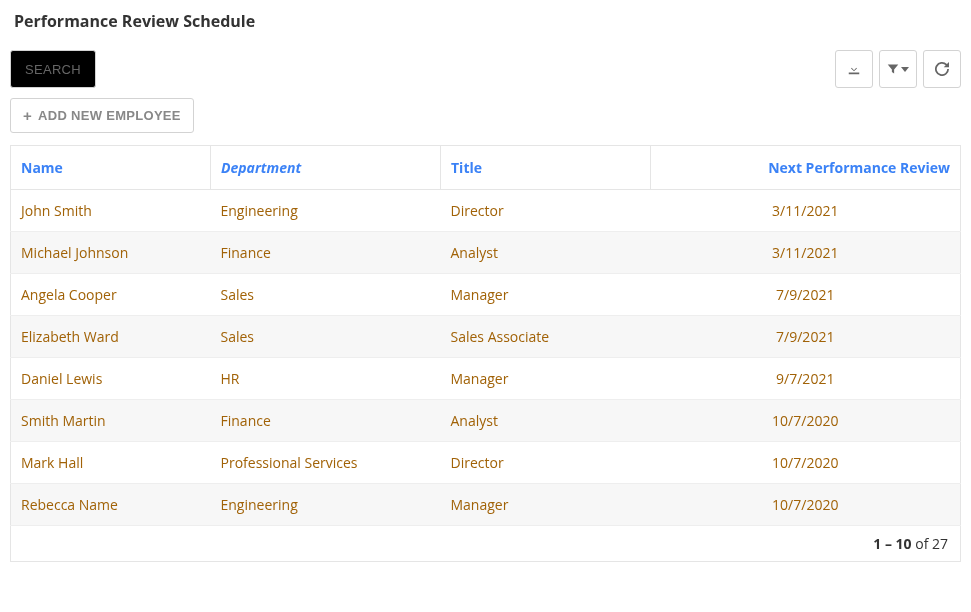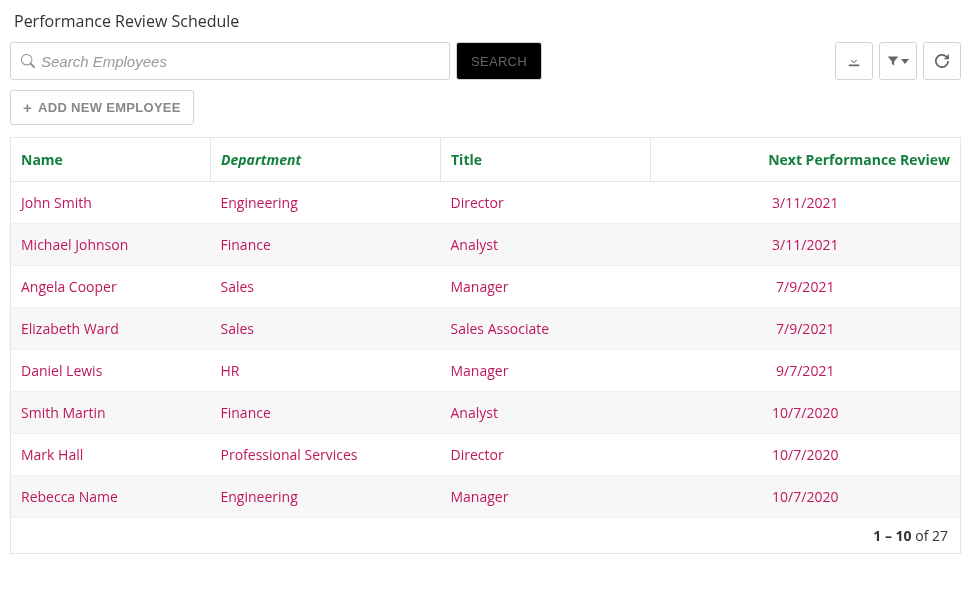--- a/index.html
+++ b/index.html
@@ -9,23 +9,23 @@
     }
     body {
       font-family: -apple-system, BlinkMacSystemFont, "Segoe UI", "Open Sans", Helvetica, Arial, sans-serif;
       background: #fff;
       color: #333;
       padding: 10px;
       width: 971px;
     }
     .page-title {
       font-size: 16px;
-      font-weight: 400;
-      color: #333;
-      margin-bottom: 10px;
+      font-weight: 700;
+      color: #333;
+      margin-bottom: 18px;
       padding-left: 4px;
     }
     .toolbar-row {
       display: flex;
       align-items: center;
       margin-bottom: 10px;
       gap: 6px;
     }
     .search-wrap {
       position: relative;
@@ -115,34 +115,34 @@
     }
     table.grid {
       width: 100%;
       border-collapse: collapse;
       border: 1px solid #e5e5e5;
       font-size: 14px;
     }
     table.grid th {
       text-align: left;
       font-weight: 700;
-      color: #15803d;
+      color: #3b82f6;
       padding: 12px 10px;
       border-bottom: 1px solid #e5e5e5;
       border-right: 1px solid #e5e5e5;
       background: #fff;
     }
     table.grid th:last-child {
       text-align: right;
       border-right: none;
     }
     table.grid td {
       padding: 11px 10px;
       border-bottom: 1px solid #eee;
-      color: #be185d;
+      color: #a16207;
     }
     table.grid td:last-child {
       text-align: center;
     }
     table.grid tbody tr:nth-child(even) {
       background: #f7f7f7;
     }
     .col-name { width: 200px; }
     .col-dept { width: 230px; font-style: italic; }
     .col-title { width: 210px; }
@@ -165,28 +165,20 @@
       font-weight: 700;
     }
     svg { display: block; }
   </style>
 </head>
 <body>
 
 <div class="page-title">Performance Review Schedule</div>
 
 <div class="toolbar-row">
-  <div class="search-wrap">
-    <span class="search-icon">
-      <svg viewBox="0 0 16 16" width="14" height="14" fill="currentColor">
-          <path d="M11.742 10.344a6.5 6.5 0 1 0-1.397 1.398l3.85 3.85a1 1 0 0 0 1.415-1.414l-3.868-3.834zM12 6.5a5.5 5.5 0 1 1-11 0 5.5 5.5 0 0 1 11 0z"></path>
-        </svg>
-    </span>
-    <input class="search-input" type="text" placeholder="Search Employees" style="">
-  </div>
   <button class="btn btn-search">SEARCH</button>
 
   <div class="toolbar-spacer"></div>
 
   <button class="icon-btn">
     <span>
       <svg viewBox="0 0 16 16" width="14" height="14" fill="currentColor">
           <path d="M8 1v8.293L5.354 6.646l-.708.708L8 10.707l3.354-3.353-.708-.708L8 9.293V1H8z"></path>
           <path d="M2 12h12v2H2z"></path>
         </svg>

